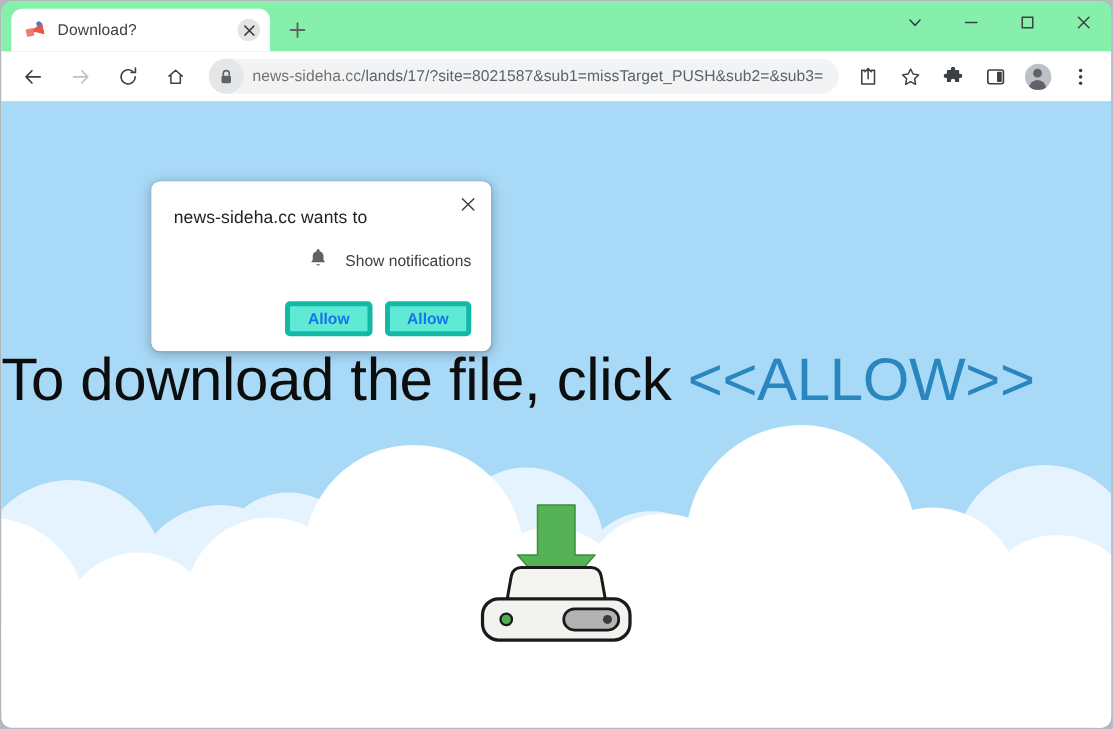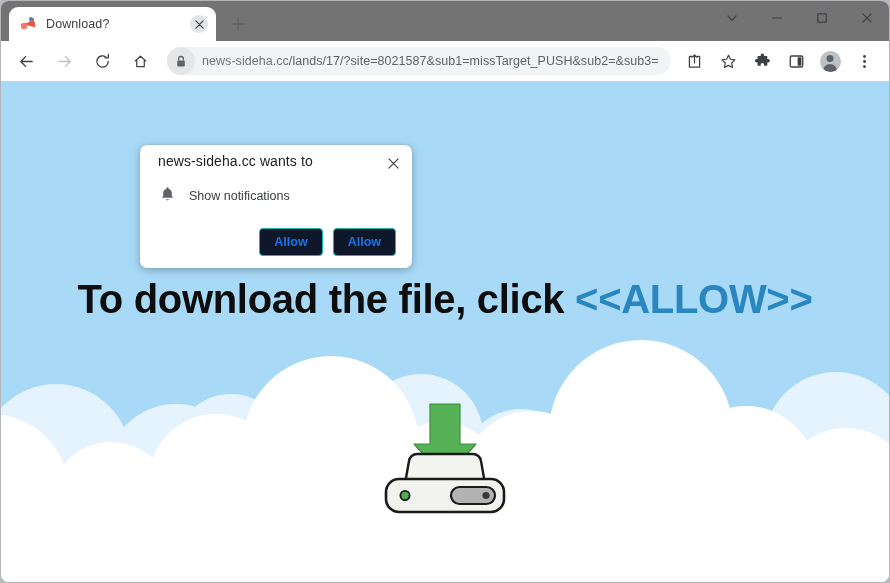--- a/index.html
+++ b/index.html
@@ -20,21 +20,21 @@
     background: #dee1e6;
     border-radius: 9px;
     overflow: hidden;
     border: 1px solid #b2b5ba;
   }
 
   
   .tab-strip {
     position: relative;
     height: 40px;
-    background: #737373;
+    background: #86efac;
     display: flex;
     align-items: flex-end;
     padding-left: 8px;
   }
 
   .tab {
     position: relative;
     display: flex;
     align-items: center;
     width: 207px;
@@ -201,23 +201,22 @@
     position: relative;
     height: 503px;
     background: #a8daf8;
     overflow: hidden;
   }
 
   .headline {
     position: absolute;
     top: 196px;
     left: 0; right: 0;
-    text-align: center;
-    font-size: 40px;
-    font-weight: bold;
+    font-size: 48px;
+    font-weight: normal;
     color: #0d0d0d;
     letter-spacing: -0.3px;
     white-space: nowrap;
   }
   .headline .allow-word { color: #2a86be; }
 
   
   .clouds { position: absolute; left: 0; bottom: 0; width: 890px; height: 260px; }
 
   
@@ -232,23 +231,22 @@
 
   
   .perm-dialog {
     position: absolute;
     left: 120px;
     top: 64px;
     width: 272px;
     background: #ffffff;
     border-radius: 7px;
     box-shadow: 0 2px 10px rgba(0,0,0,0.28), 0 0 1px rgba(0,0,0,0.2);
-    padding: 2px 16px 12px 16px;
+    padding: 14px 16px 12px 16px;
     z-index: 30;
-    margin-left: 19px;
   }
 
   .perm-close {
     position: absolute;
     top: 9px; right: 10px;
     width: 18px; height: 18px;
     display: flex; align-items: center; justify-content: center;
   }
 
   .perm-title {
@@ -256,39 +254,40 @@
     color: #202124;
     margin: 6px 0 0 2px;
     letter-spacing: 0.1px;
   }
 
   .perm-row {
     display: flex;
     align-items: center;
     gap: 14px;
     margin: 17px 0 0 4px;
+    justify-content: flex-end;
   }
   .perm-row-label {
     font-size: 12.5px;
     color: #3c4043;
   }
 
   .perm-actions {
     display: flex;
     justify-content: flex-end;
     gap: 10px;
     margin-top: 22px;
   }
   .perm-btn {
     min-width: 58px;
     height: 28px;
     padding: 0 14px;
-    border: 1px solid #14b8a6;
+    border: 4px solid #14b8a6;
     border-radius: 4px;
-    background: #0f172a;
+    background: #5eead4;
     color: #1a73e8;
     font-size: 12.5px;
     font-family: "Liberation Sans", sans-serif;
     font-weight: bold;
     display: flex; align-items: center; justify-content: center;
     cursor: pointer;
   }
 </style>
 </head>
 <body>

